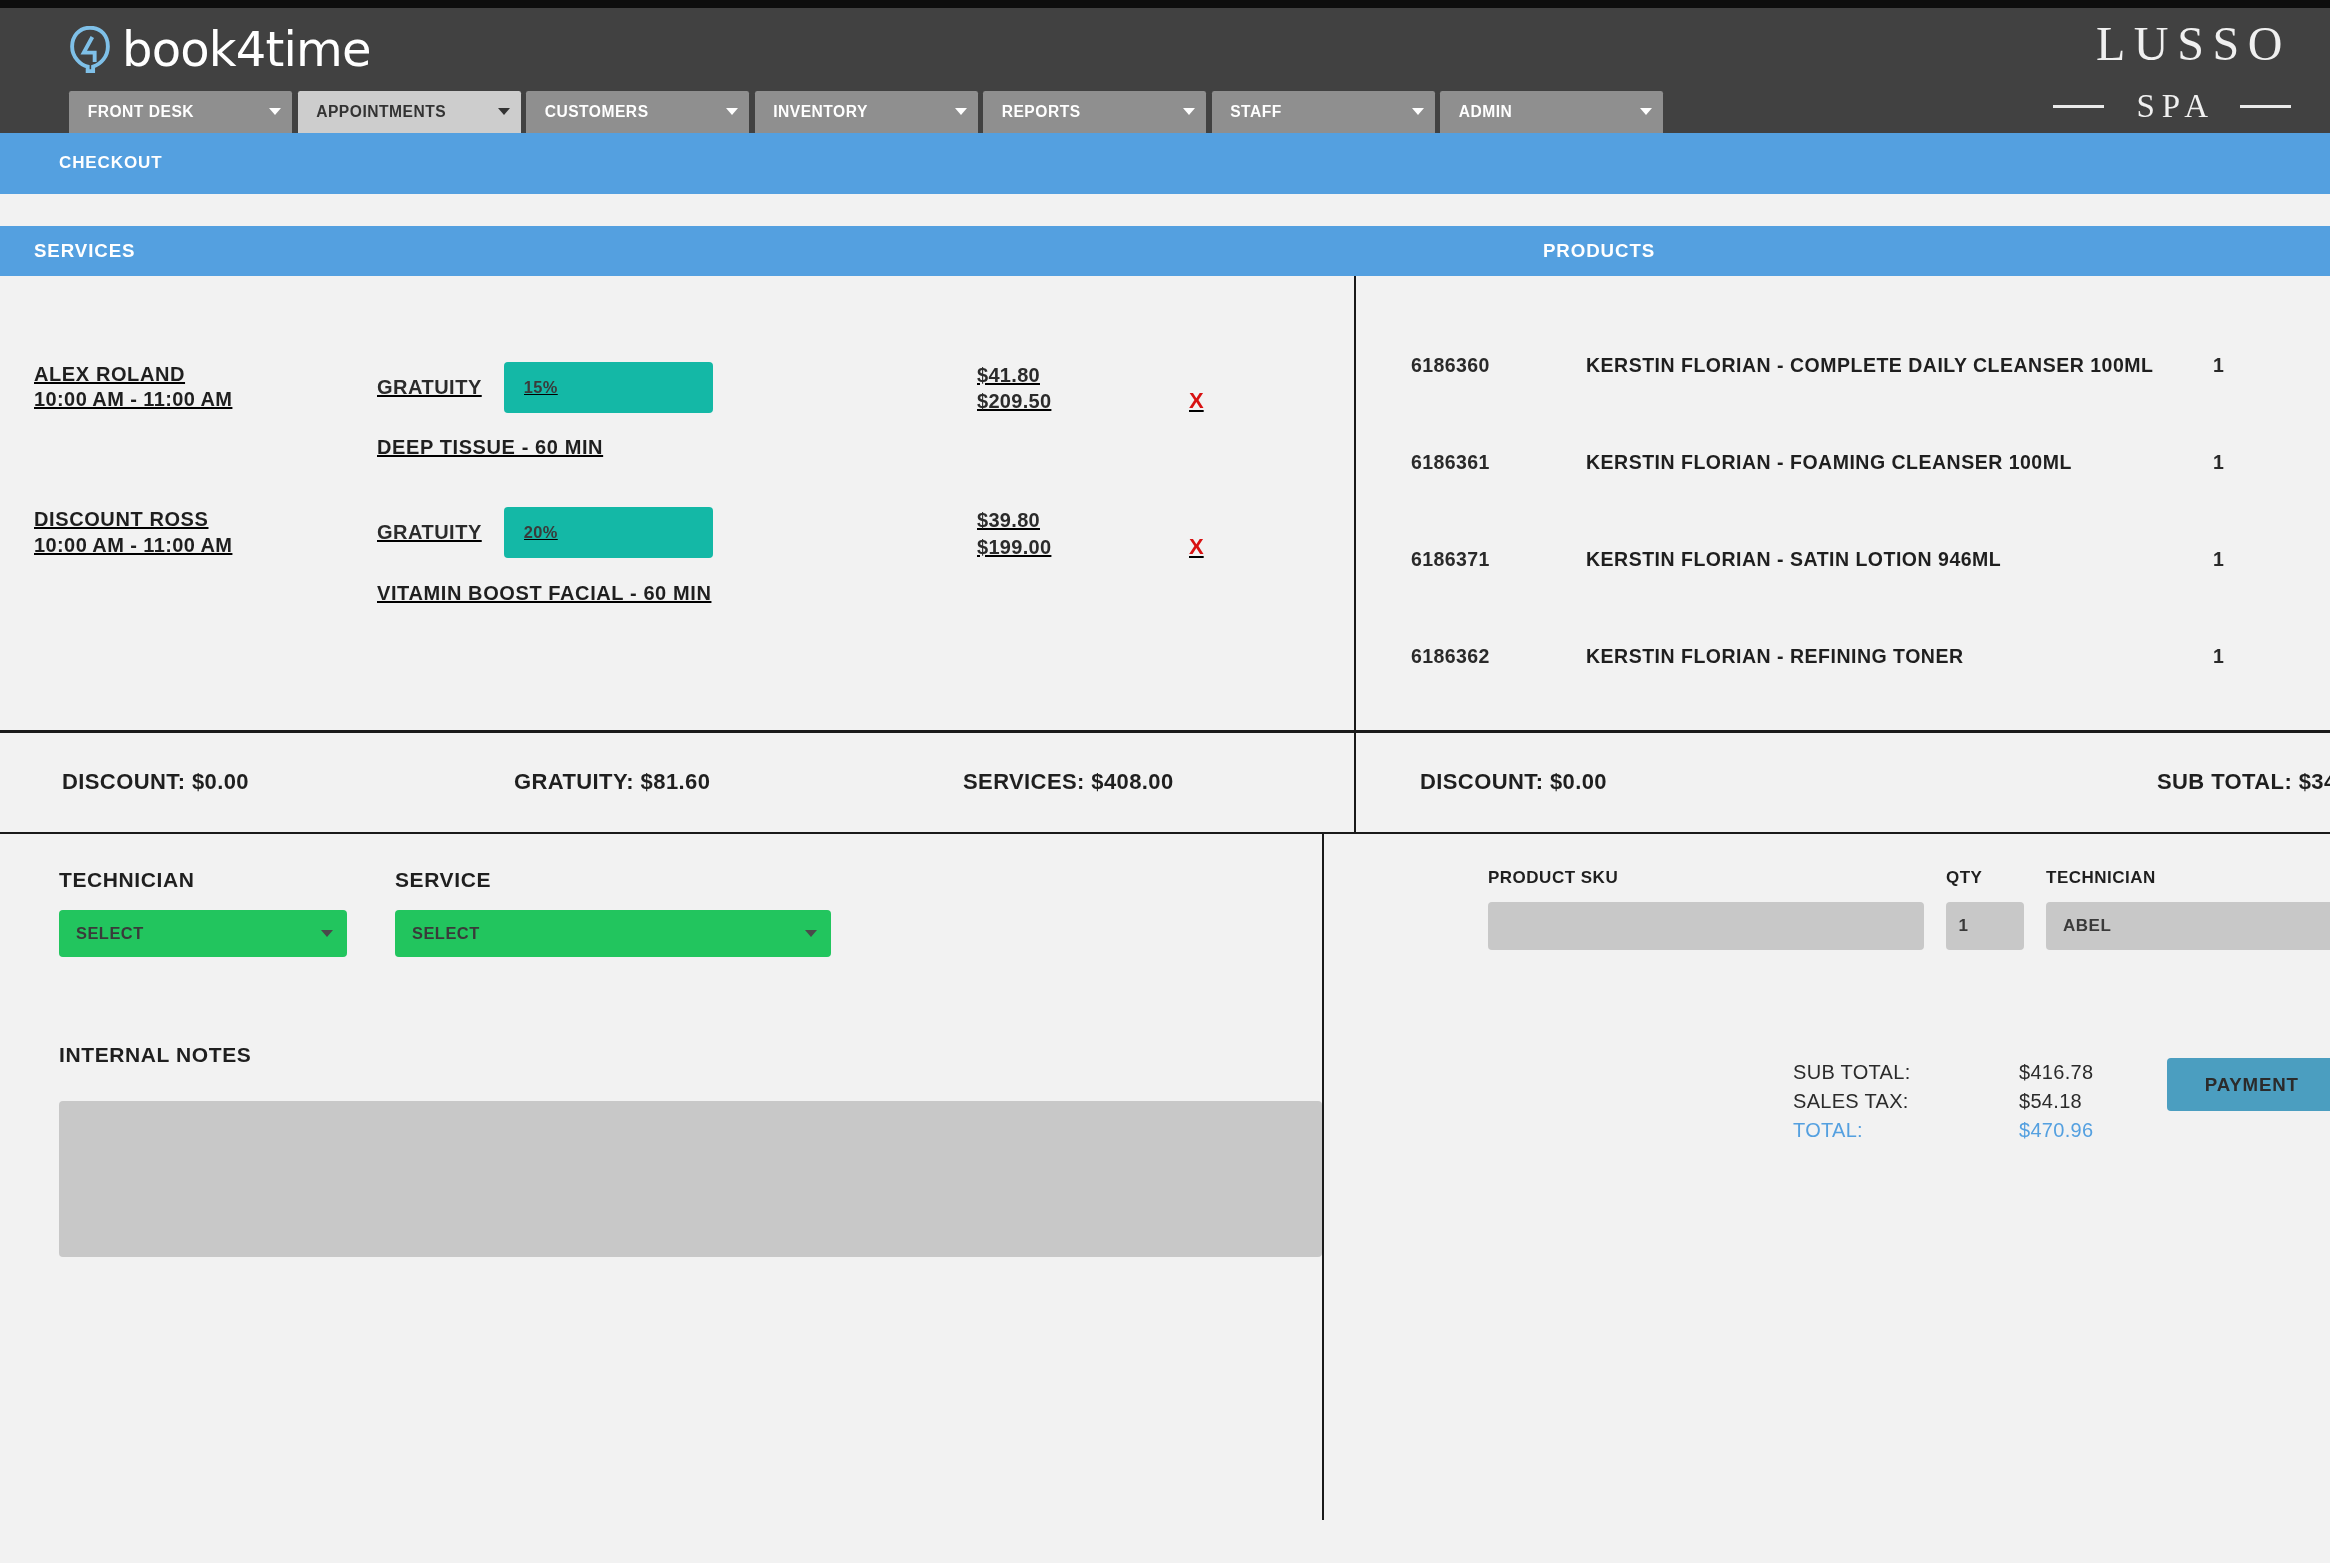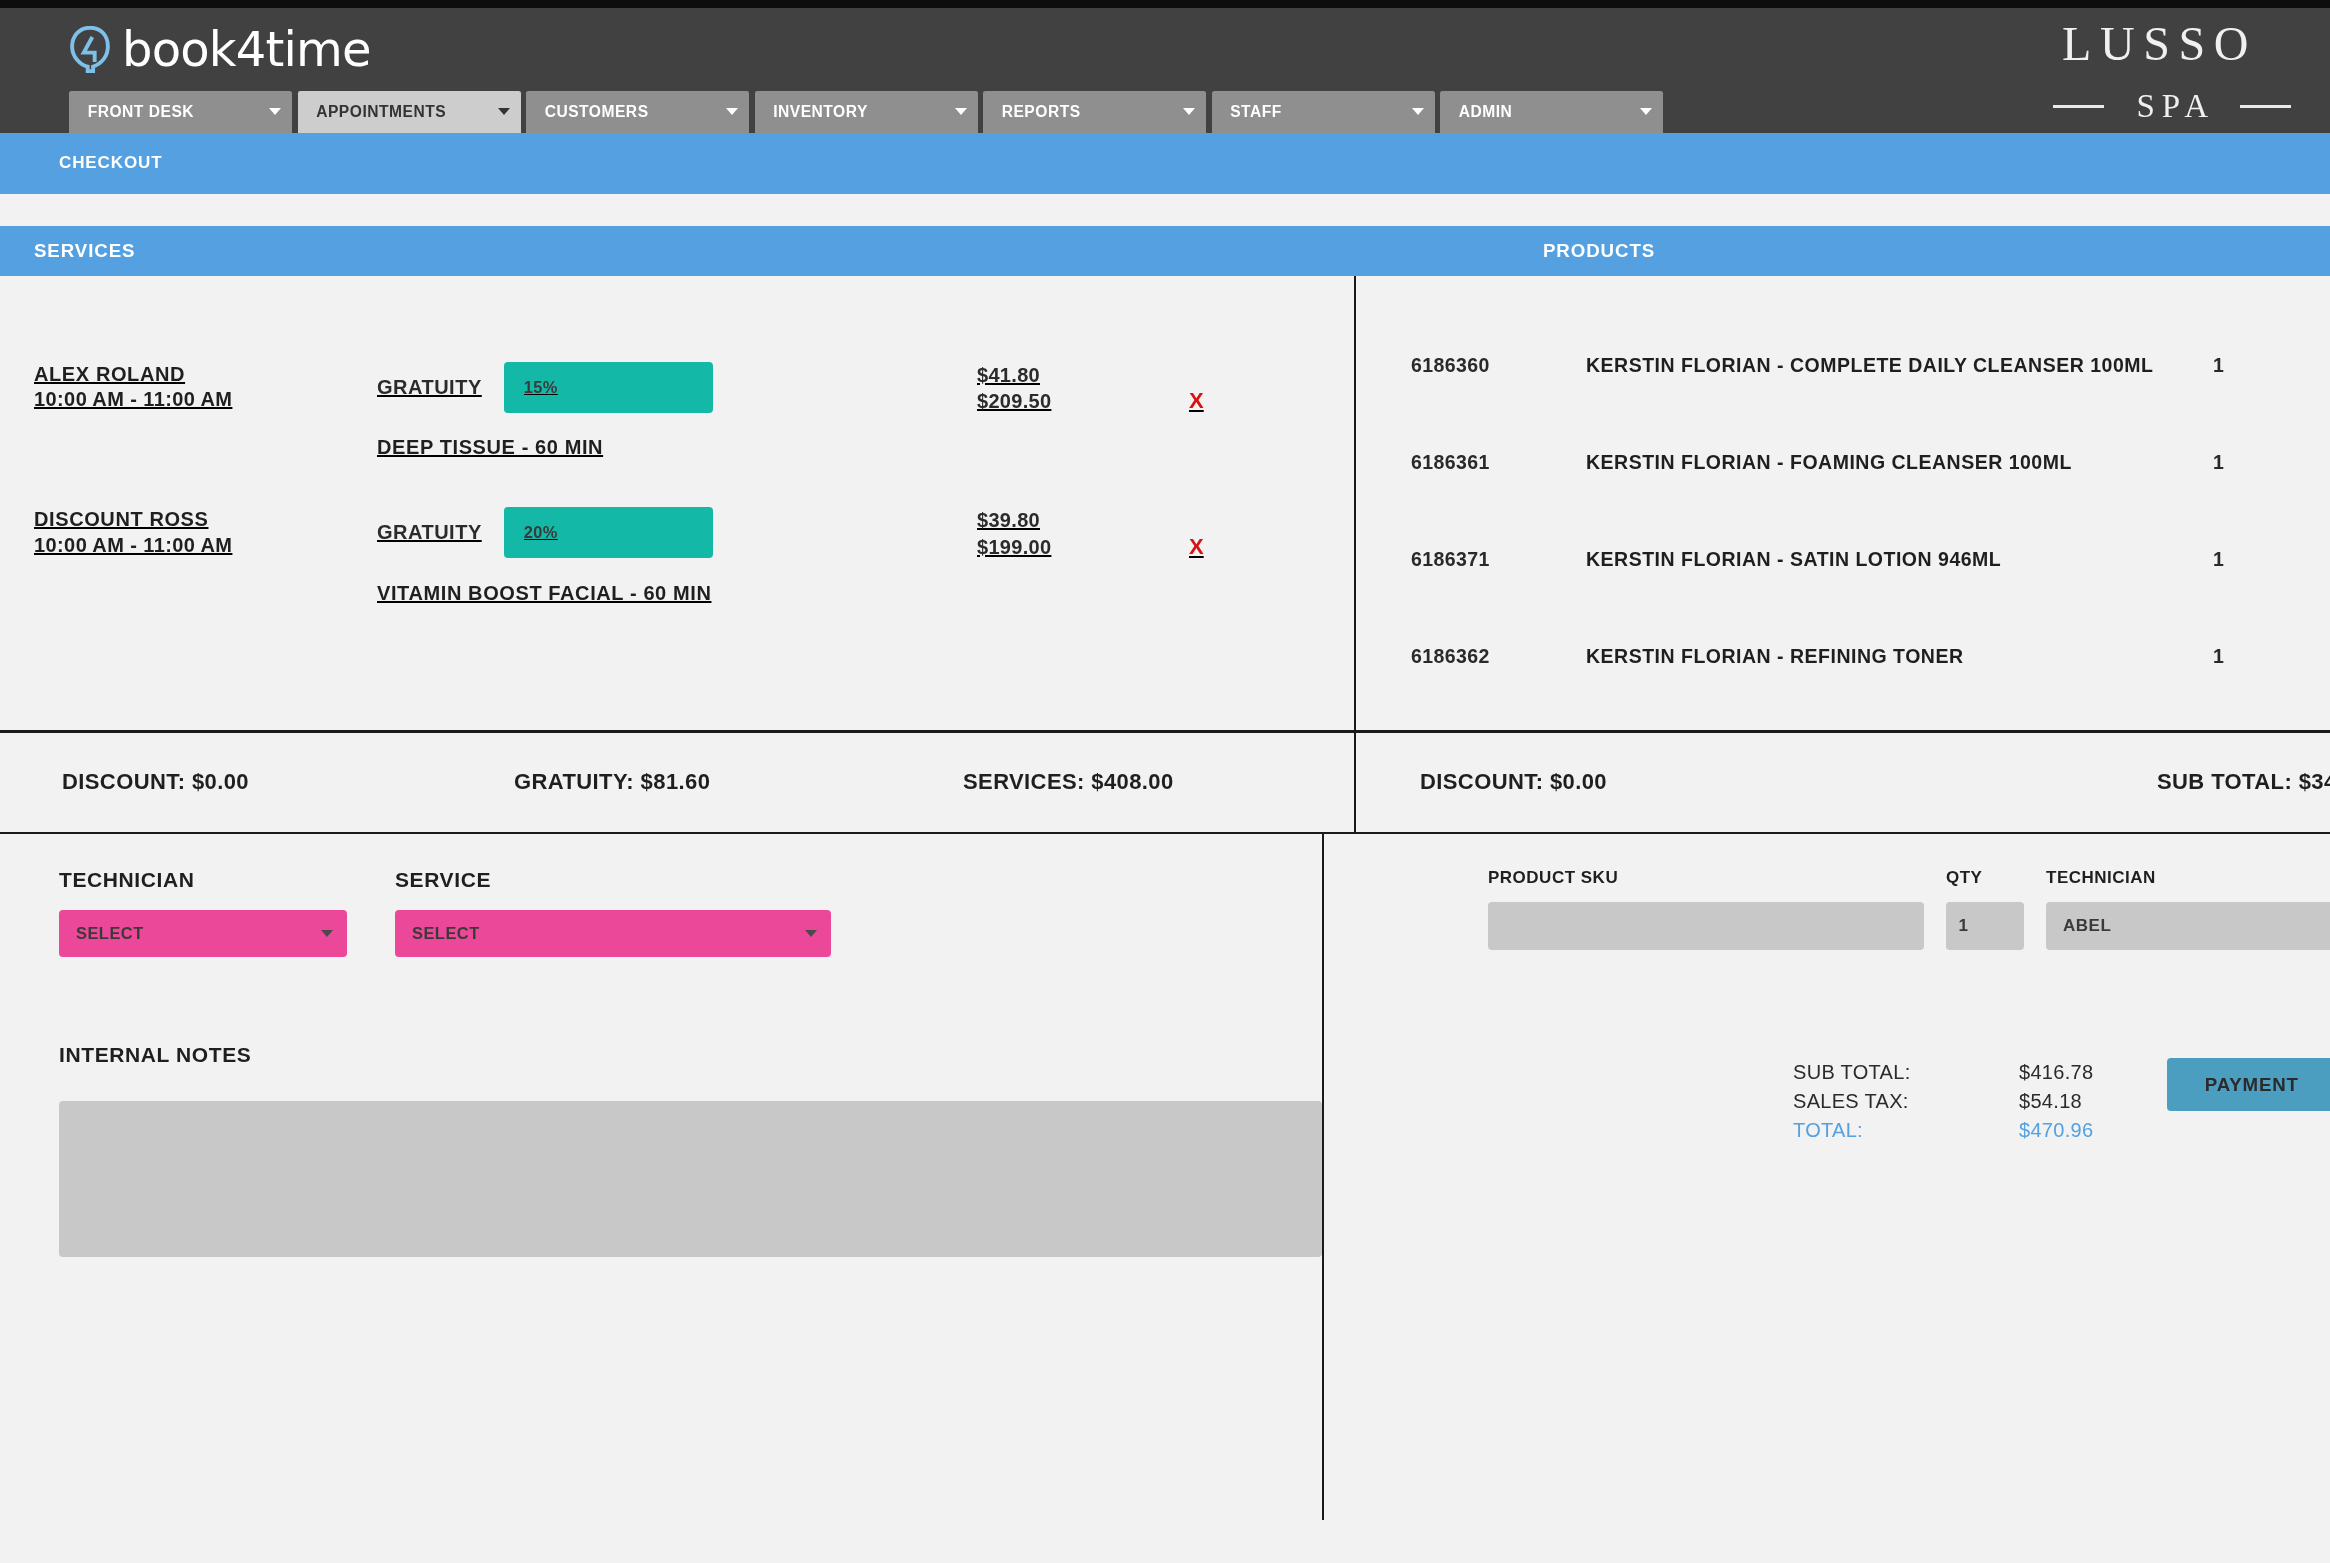--- a/index.html
+++ b/index.html
@@ -40,21 +40,21 @@
     font-weight: 400;
     letter-spacing: -0.8px;
     line-height: 1;
     font-family: "DejaVu Sans", sans-serif;
   }
 
   .spa-logo {
     position: absolute;
     right: 39px;
     top: 11px;
-    text-align: left;
+    text-align: right;
     color: #f0f0f0;
     font-family: "Liberation Serif", serif;
   }
   .spa-logo .l1 {
     font-size: 48px;
     letter-spacing: 8.6px;
     line-height: 1.05;
     display: block;
     padding-left: 8.6px;
   }
@@ -261,21 +261,21 @@
   
   .lower { display:flex; height: 686px; }
   .lower-left  { width: 1356px; border-right: 2.3px solid #1a1a1a; padding: 34px 0 0 59px; }
   .lower-right { flex: 1; position: relative; padding-top: 34px; }
 
   .field-label {
     font-size: 21px; font-weight: bold; color:#1f1f1f; letter-spacing:0.6px;
   }
   .sel-row { display: flex; gap: 48px; margin-top: 18.7px; }
   .sel {
-    background: #ec4899;
+    background: #22c55e;
     border-radius: 3.9px;
     height: 47px;
     display: flex;
     align-items: center;
     justify-content: space-between;
     padding: 0 14px 0 17px;
     font-size: 16.4px; font-weight: bold; color:#3a3a3a;
     letter-spacing: 0.5px;
     cursor: pointer;
   }

